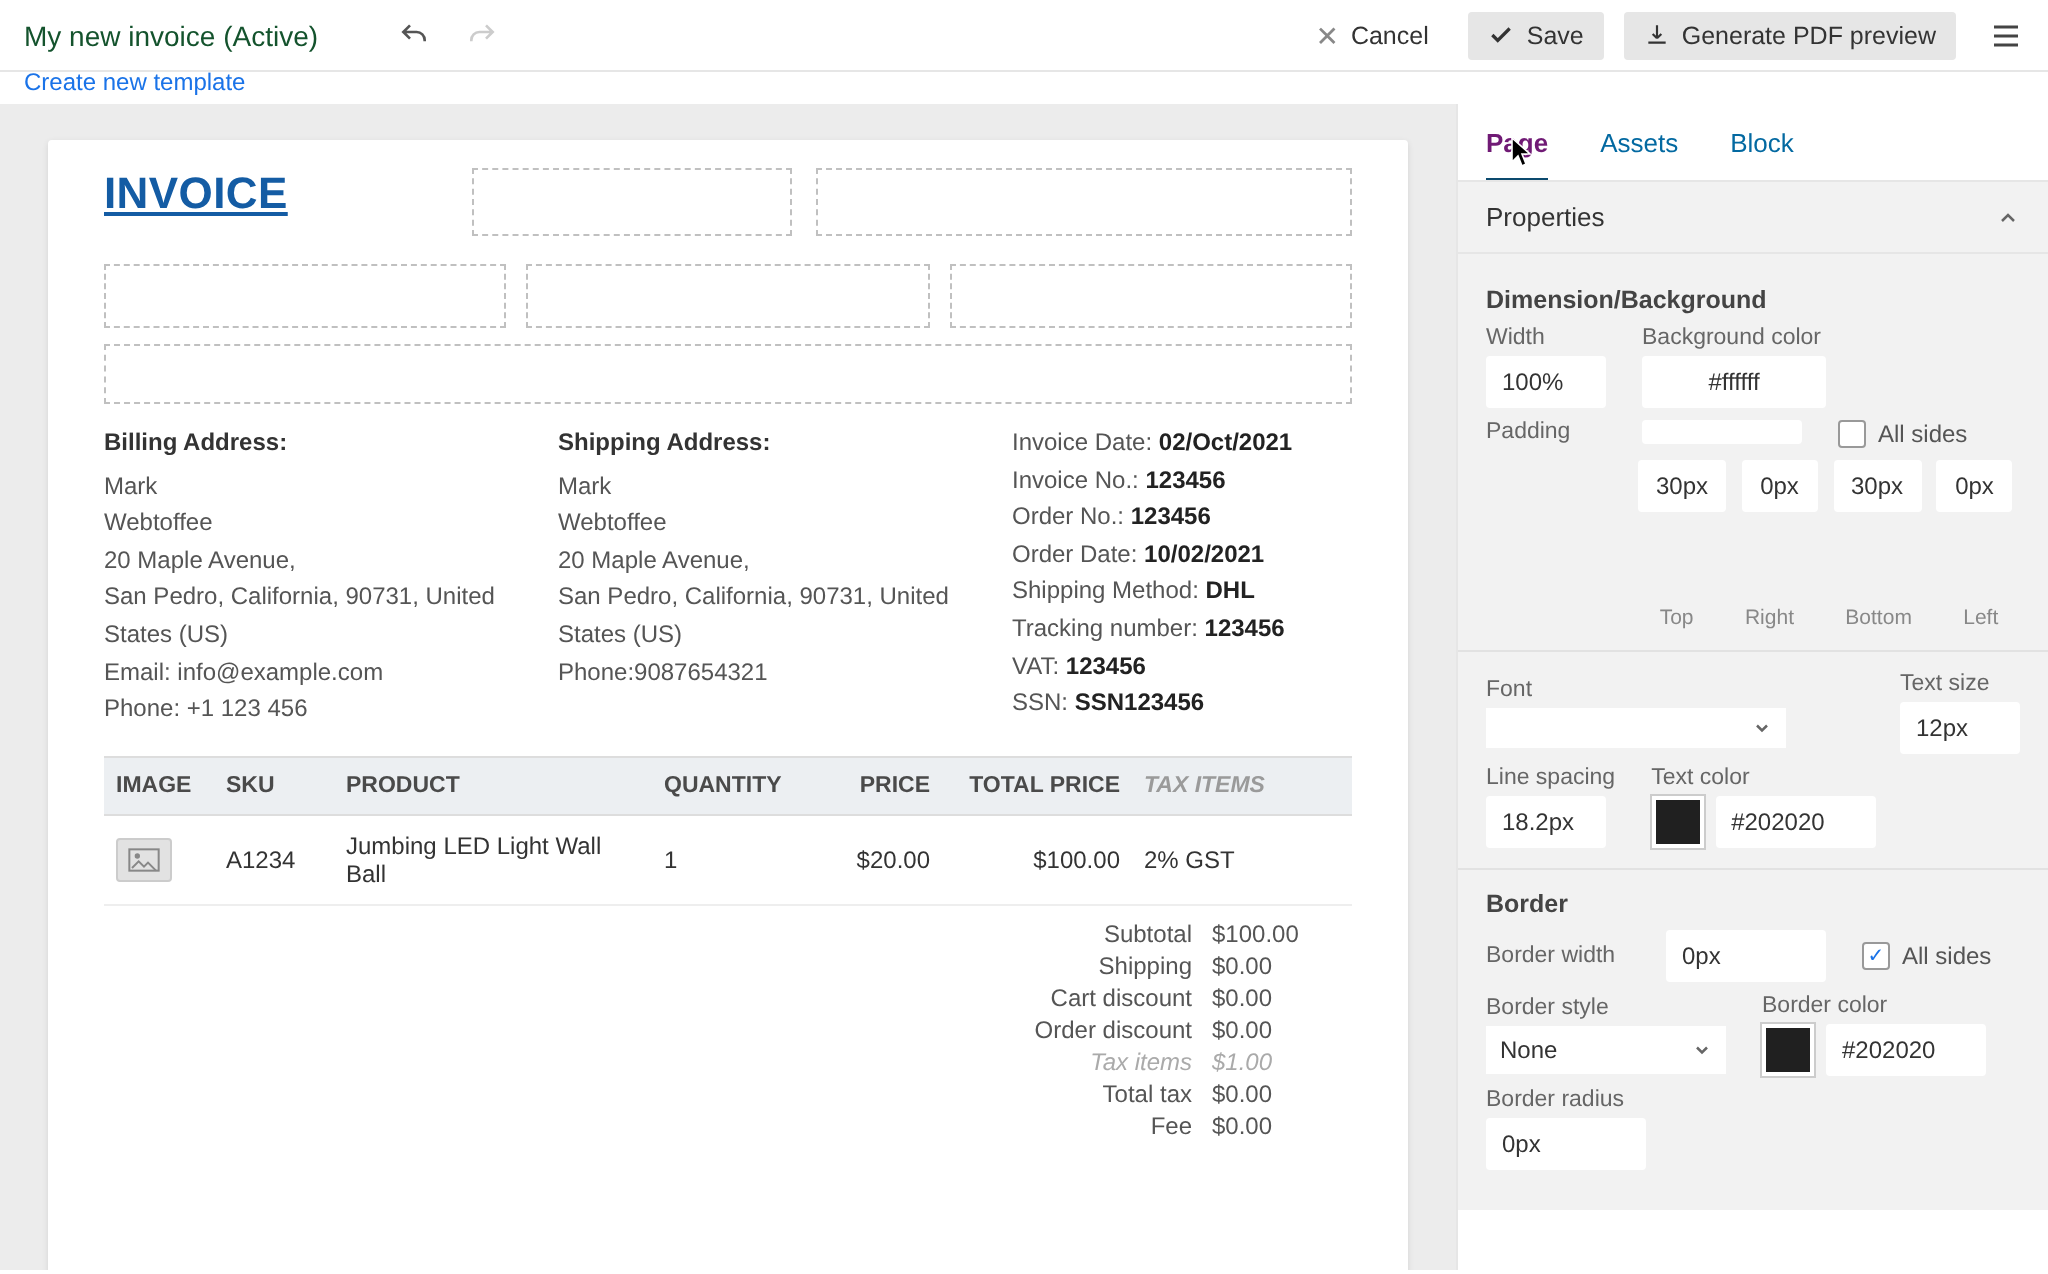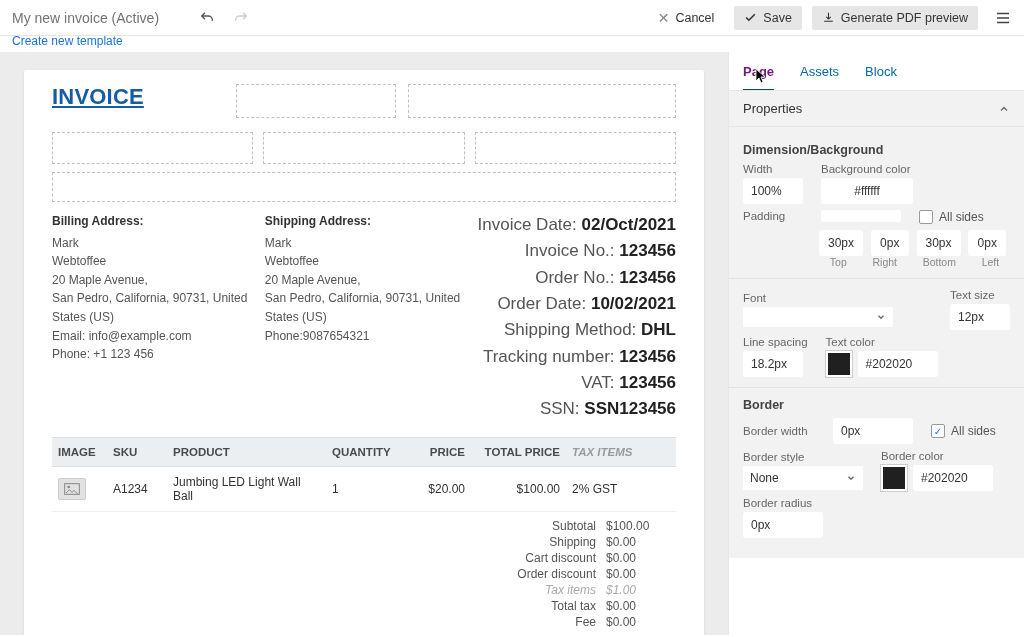--- a/index.html
+++ b/index.html
@@ -13,21 +13,21 @@
     overflow: hidden;
   }
   
   .topbar {
     display: flex;
     align-items: center;
     height: 36px;
     padding: 0 12px;
     border-bottom: 1px solid #e6e6e6;
   }
-  .topbar .title { font-size: 14px; color: #737373; margin-right: 12px; }
+  .topbar .title { font-size: 14px; color: #14532d; margin-right: 12px; }
   .create-link { display:block; font-size: 12px; color: #1a73e8; text-decoration: none; margin-left: 12px; margin-top:-2px; margin-bottom:4px;}
   .undo-redo { display:flex; gap:18px; margin-left: 28px; }
   .undo-redo .icon { cursor:pointer; color:#555; }
   .undo-redo .icon.disabled { color:#ccc; cursor:default; }
   .topbar .spacer { flex:1; }
   .topbar .actions { display:flex; align-items:center; gap:10px; }
   .btn { display:inline-flex; align-items:center; gap:6px; padding:5px 10px; font-size:12.5px; border:none; background:#e6e6e6; color:#333; cursor:pointer; border-radius:2px; }
   .btn.plain { background:transparent; }
   .close-x { color:#888; font-size:14px; }
   .menu-icon { font-size:18px; color:#444; cursor:pointer; margin-left:6px; }
@@ -61,21 +61,21 @@
   .header-right { margin-left:auto; display:flex; gap:12px;}
   .hdr-box1 { width:160px; height:34px; }
   .hdr-box2 { width:268px; height:34px; }
   .row3 { display:flex; gap:10px; margin-top:14px;}
   .row3 .dashed { height:32px; flex:1;}
   .company-block { font-size:12px; color:#555; line-height:1.5; margin-top:6px;}
   .row-wide { margin-top:8px; height:30px;}
   .addr-row { display:flex; margin-top:10px; gap:0;}
   .addr-col { flex:1; font-size:12px; color:#555; line-height:1.55;}
   .addr-col .label { font-weight:bold; color:#333; margin-bottom:3px; display:block;}
-  .meta-col { flex:0 0 170px; font-size:17px; color:#555; text-align:right; line-height:1.55;}
+  .meta-col { flex:0 0 170px; font-size:12px; color:#555; text-align:left; line-height:1.55;}
   .meta-col .line { white-space:nowrap;}
   .meta-col .lbl { color:#555;}
   .meta-col .val { color:#222; font-weight:bold;}
   
   .items { margin-top:14px; font-size:12px;}
   .items-head { display:flex; background:#eceff2; border-top:1px solid #ddd; border-bottom:1px solid #ddd;}
   .items-head .th { padding:8px 6px; color:#4a4a4a; font-weight:bold; font-size:11.5px;}
   .items-row { display:flex; border-bottom:1px solid #eee; align-items:center;}
   .items-row .td { padding:8px 6px; color:#333;}
   .col-img { width:55px; }
@@ -117,21 +117,21 @@
     background:#fff; border:1px solid #fff; padding:5px 7px; font-size:12px; color:#333; border-radius:2px;
     width:60px;
   }
   .inpt.w70 { width:80px;}
   .inpt.w38 { width:38px; text-align:center;}
   .inpt.w44 { width:44px; text-align:center;}
   .inpt.w90 { width:92px;}
   .chk { display:flex; align-items:center; gap:6px; font-size:12px; color:#555;}
   .chkbox { width:14px; height:14px; border:1px solid #999; border-radius:2px; background:#fff; display:inline-flex; align-items:center; justify-content:center; font-size:10px; color:#1a73e8;}
   .pad-grid { display:grid; grid-template-columns:repeat(4,auto); gap:4px; margin-top:4px;}
-  .pad-labels { display:grid; grid-template-columns:repeat(4,auto); gap:4px; font-size:10.5px; color:#888; text-align:center;}
+  .pad-labels { display:grid; grid-template-columns:repeat(4,auto); gap:4px; font-size:10.5px; color:#888; text-align:center;margin-top:47px;}
   .swatch { width:26px; height:26px; background:#202020; border:2px solid #fff; outline:1px solid #ccc;}
   .sel {
     background:#fff; padding:5px 7px; font-size:12px; width:120px; display:flex; justify-content:space-between; align-items:center; cursor:pointer;
   }
   .divider { height:1px; background:#e2e2e2; margin:10px -14px;}
   .white-rest { flex:1; background:#fff;}
   .cursor {
     position:absolute; width:12px; height:16px; pointer-events:none;
   }
   svg { display:block; }

